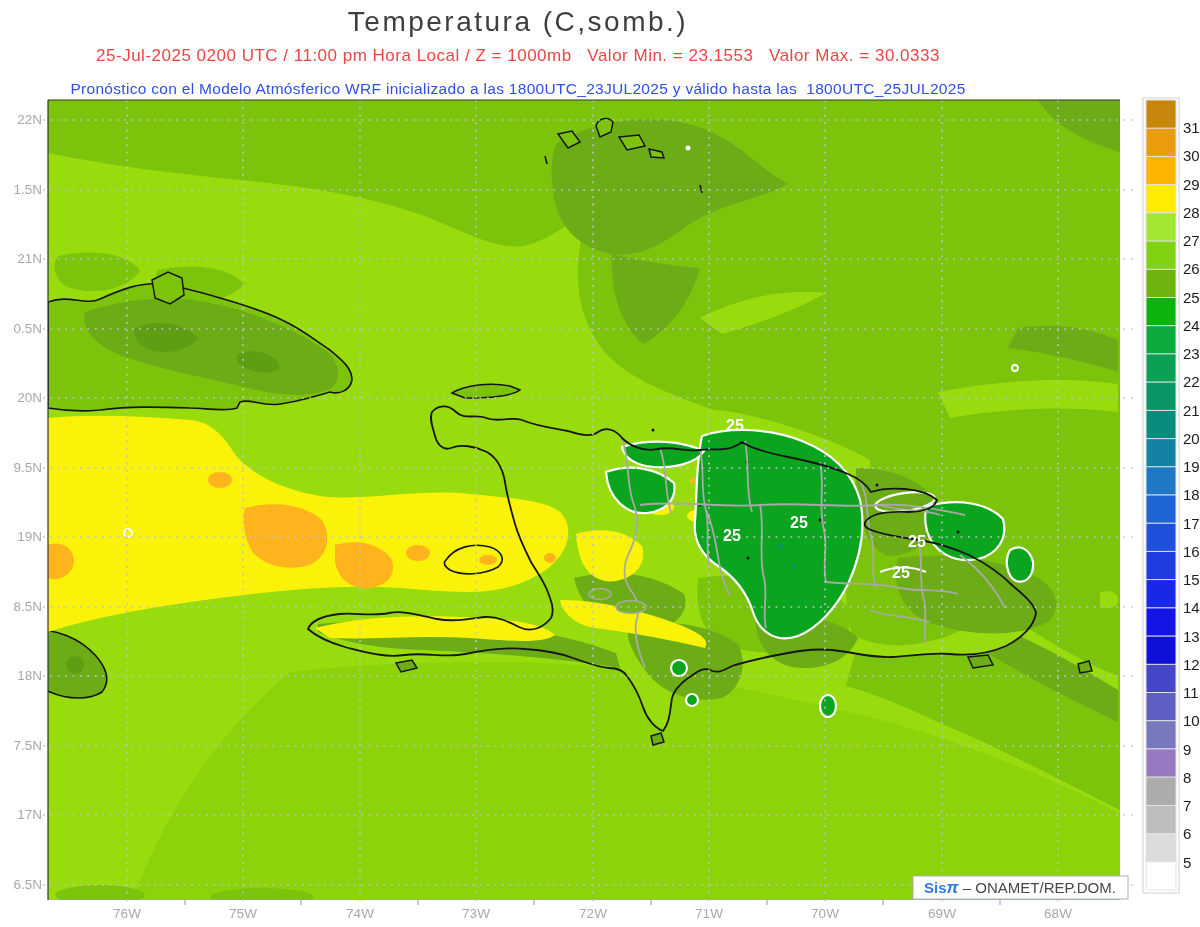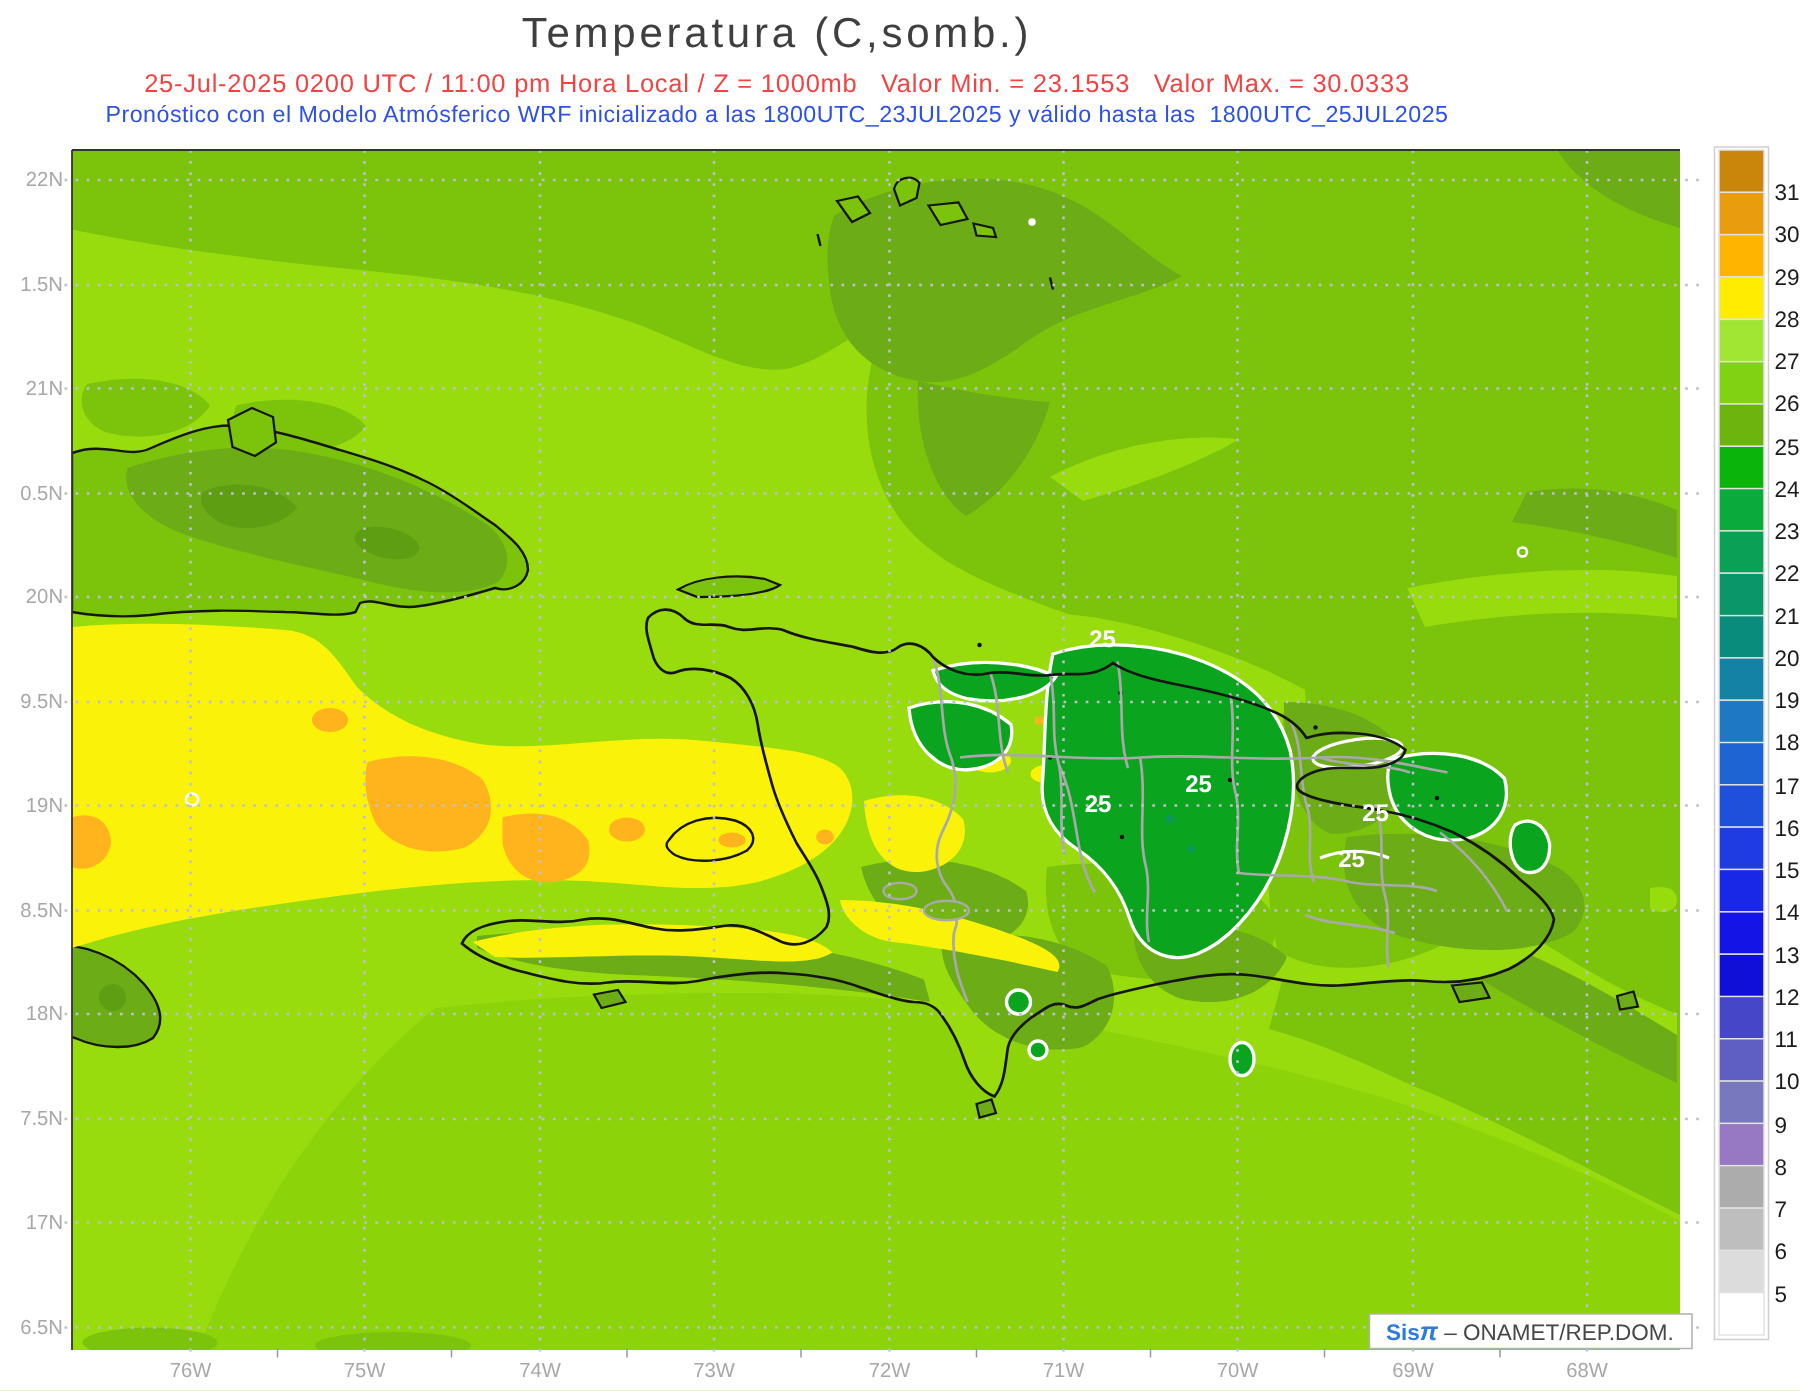--- a/index.html
+++ b/index.html
@@ -1,21 +1,21 @@
 <!DOCTYPE html>
 <html><head>
 <meta charset="utf-8">
 <style>
   html,body{margin:0;padding:0;background:#ffffff;}
   body{width:1200px;height:927px;position:relative;overflow:hidden;
        font-family:"Liberation Sans",sans-serif;}
   .header{position:absolute;top:0;left:0;width:1036px;text-align:center;z-index:5;}
   .title{padding-top:6px;font-size:28px;color:#3f3f3f;letter-spacing:2.5px;font-weight:400;}
   .sub1{margin-top:8px;font-size:17px;color:#ef4444;letter-spacing:.5px;white-space:pre;}
-  .sub2{margin-top:2px;font-size:15.5px;color:#2e50e6;letter-spacing:.3px;white-space:pre;}
+  .sub2{margin-top:14px;font-size:15.5px;color:#2e50e6;letter-spacing:.3px;white-space:pre;}
   svg{position:absolute;top:0;left:0;}
   svg text{font-family:"Liberation Sans",sans-serif;}
   .lat,.lon{font-size:13.5px;fill:#a8a8a8;}
   .cb{font-size:15px;fill:#1c1c1c;}
   .c25{font-size:16px;fill:#ffffff;font-weight:bold;}
   .badge-blue{fill:#2e7be0;font-size:15px;font-weight:bold;}
   .badge-pi{fill:#2e7be0;font-size:17px;font-style:italic;font-weight:bold;}
   .badge-org{fill:#474747;font-size:15px;}
 </style>
 </head>

